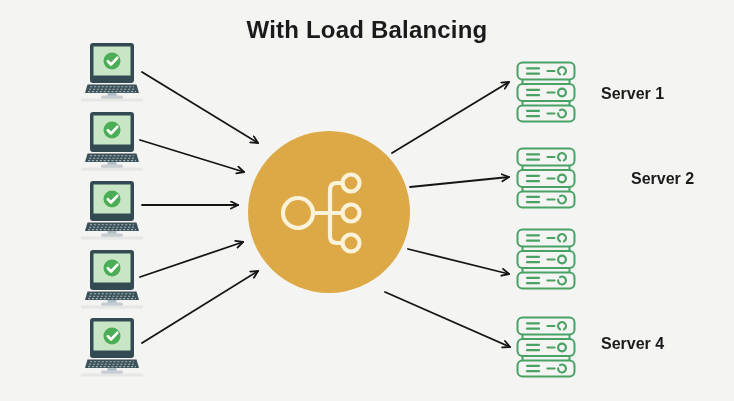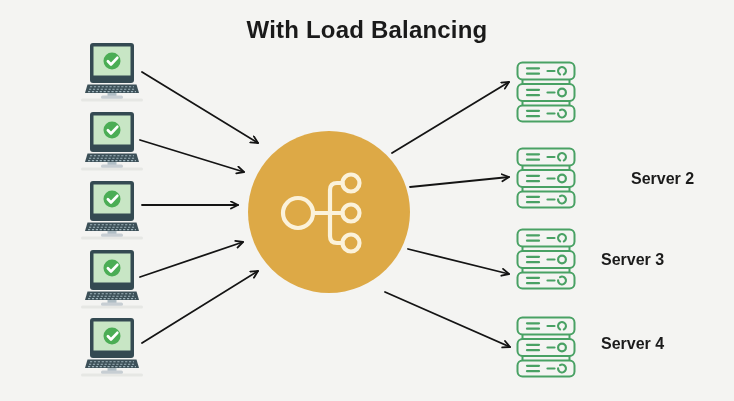--- a/index.html
+++ b/index.html
@@ -278,17 +278,17 @@
           <line x1="31.5" y1="31.5" x2="38.5" y2="31.5"></line>
         <circle cx="46" cy="31.5" r="3.9"></circle>
         <line x1="11" y1="49.8" x2="23" y2="49.8"></line>
           <line x1="11" y1="55.2" x2="23" y2="55.2"></line>
           <line x1="31.5" y1="52.5" x2="38.5" y2="52.5"></line>
         <circle cx="46" cy="52.5" r="3.9" stroke-dasharray="20 4.5" transform="rotate(240 46 52.5)"></circle>
       </g>
     </svg>
   </div>
 
+  <div class="server-label server-label-1">Server 1</div>
   <div class="server-label server-label-2">Server 2</div>
-  <div class="server-label server-label-3">Server 3</div>
   <div class="server-label server-label-4">Server 4</div>
 
 </div>
 
 </body></html>

